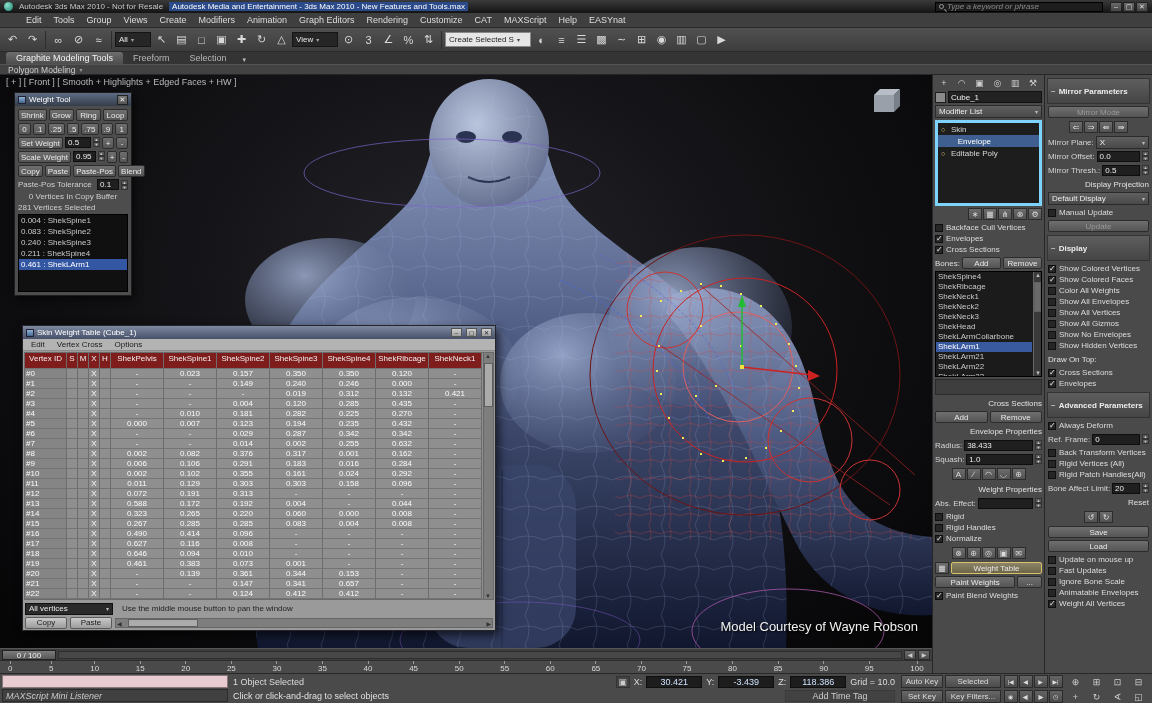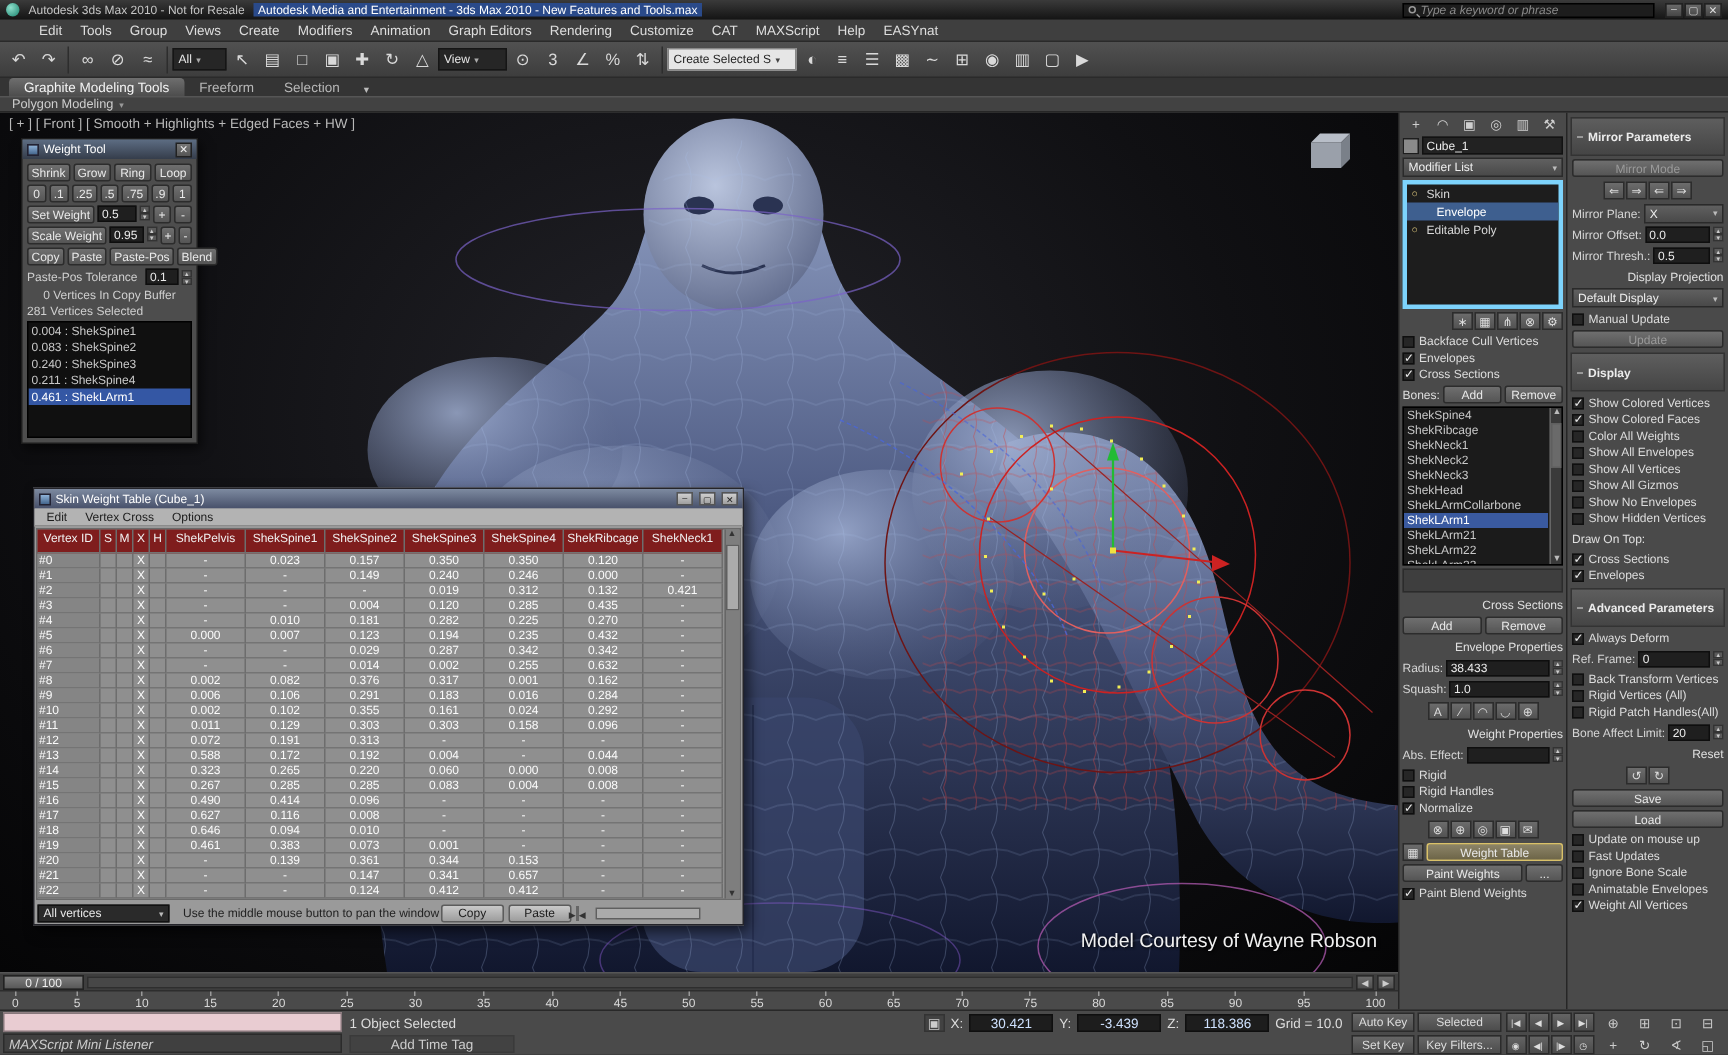--- a/index.html
+++ b/index.html
@@ -28,21 +28,21 @@
 .tdrop{display:flex;align-items:center;gap:3px;height:15px;background:#262626;border:1px solid #151515;color:#e8e8e8;padding:0 3px;font-size:8px;white-space:nowrap}
 .tdrop::after{content:"▾";font-size:6px;color:#aaa}
 .tdrop.light{background:#e6e6e6;color:#222;border-color:#888}
 .tdrop.light::after{color:#444}
 
 .ribbontabs{position:absolute;top:52px;left:0;right:0;height:12px;background:#343434;display:flex;align-items:flex-end;padding-left:6px;z-index:17}
 .tabs-host{display:flex}
 .rtab{padding:1px 10px;color:#b8b8b8;white-space:nowrap}
 .rtab.on{background:linear-gradient(#6e6e6e,#4d4d4d);color:#f5f5f5;border-radius:3px 3px 0 0}
 .rmore{margin-left:6px;color:#bbb;font-size:7px}
-.polymod{position:absolute;top:64px;left:0;right:0;height:11px;background:#424242;border-top:1px solid #555;border-bottom:1px solid #262626;display:flex;align-items:flex-end;gap:4px;padding-left:8px;color:#cfcfcf;font-size:8.5px;z-index:17}
+.polymod{position:absolute;top:64px;left:0;right:0;height:11px;background:#424242;border-top:1px solid #555;border-bottom:1px solid #262626;display:flex;align-items:center;gap:4px;padding-left:8px;color:#cfcfcf;font-size:8.5px;z-index:17}
 .pm-arrow{font-size:6px;color:#999}
 
 .viewport{position:absolute;top:75px;left:0;width:932px;height:573px;background:radial-gradient(ellipse at 50% 35%,#232329 0%,#101013 55%,#050506 100%);overflow:hidden}
 .scene{position:absolute;inset:0;width:100%;height:100%}
 .vplabel{position:absolute;top:2px;left:6px;color:#b9b9b9;font-size:9px;z-index:5}
 .watermark{position:absolute;bottom:14px;right:14px;color:#f1f1f1;font-size:13px;z-index:5;text-shadow:1px 1px 2px #000}
 
 .btn{height:12px;background:linear-gradient(#6f6f6f,#555);border:1px solid #2c2c2c;border-radius:2px;color:#e9e9e9;display:flex;align-items:center;justify-content:center;font-size:8px;white-space:nowrap;padding:0 2px}
 .btn.dim{color:#9a9a9a}
 .btn.activeb{background:linear-gradient(#8c8468,#6d6548);border-color:#d9c169}
@@ -85,21 +85,21 @@
 .swt-hrow,.swt-row{display:grid;grid-template-columns:42px 11px 11px 11px 11px repeat(7,1fr)}
 .swt-hrow{background:#7f1d1d;color:#f0f0f0;height:16px;line-height:12px}
 .hc,.c{border-right:1px solid #6d6d6d;border-bottom:1px solid #747474;padding:0 1px;text-align:center;white-space:nowrap;overflow:hidden}
 .swt-body{height:230px;overflow:hidden}
 .swt-row{height:10px;line-height:10px;color:#fbfbfb}
 .c.id{text-align:left;background:#858585}
 .vsb{position:absolute;top:0;right:0;bottom:0;width:10px;background:#7e7e7e;border-left:1px solid #666}
 .vsb .th{position:absolute;top:10px;left:0;right:0;height:44px;background:#ababab;border:1px solid #5f5f5f}
 .vsb::before{content:"▲";position:absolute;top:0;left:1px;font-size:6px;color:#333}
 .vsb::after{content:"▼";position:absolute;bottom:0;left:1px;font-size:6px;color:#333}
-.swt-foot{padding:1px 2px;display:flex;flex-direction:row;gap:1px}
+.swt-foot{padding:1px 2px;display:flex;flex-direction:column;gap:1px}
 .frow{display:flex;align-items:center;gap:3px;height:13px}
 .alldrop{width:88px;height:12px;background:#2a2a2a;color:#e8e8e8;border:1px solid #111;display:flex;align-items:center;justify-content:space-between;padding:0 3px}
 .alldrop::after{content:"▾";font-size:6px;color:#bbb}
 .fstatus{flex:1;color:#222;padding-left:6px}
 .swt .btn{width:42px;flex:none;height:12px;background:linear-gradient(#c9c9c9,#9d9d9d);border:1px solid #5c5c5c;color:#1a1a1a}
 .hsb{flex:1;height:10px;background:#7e7e7e;border:1px solid #666;position:relative}
 .hsb .th{position:absolute;left:12px;top:0;bottom:0;width:70px;background:#ababab;border:1px solid #5f5f5f}
 .hsb::before{content:"◀";position:absolute;left:1px;top:1px;font-size:6px;color:#333}
 .hsb::after{content:"▶";position:absolute;right:1px;top:1px;font-size:6px;color:#333}
 
@@ -1180,20 +1180,21 @@
       <span class="statico">▣</span>
       <span>X:</span>
       <span class="coordfield">30.421</span>
       <span>Y:</span>
       <span class="coordfield">-3.439</span>
       <span>Z:</span>
       <span class="coordfield">118.386</span>
       <span>Grid = 10.0</span>
     </div>
     <div class="midr">
+      <span class="prompt">Click or click-and-drag to select objects</span>
       <span class="timetag">Add Time Tag</span>
     </div>
   </div>
   <div class="sb-right">
     <span class="skbtn">Auto Key</span>
     <span class="skbtn">Selected</span>
     <span class="trow">
 
     <span class="tpbtn">|◀</span>
         <span class="tpbtn">◀</span>

